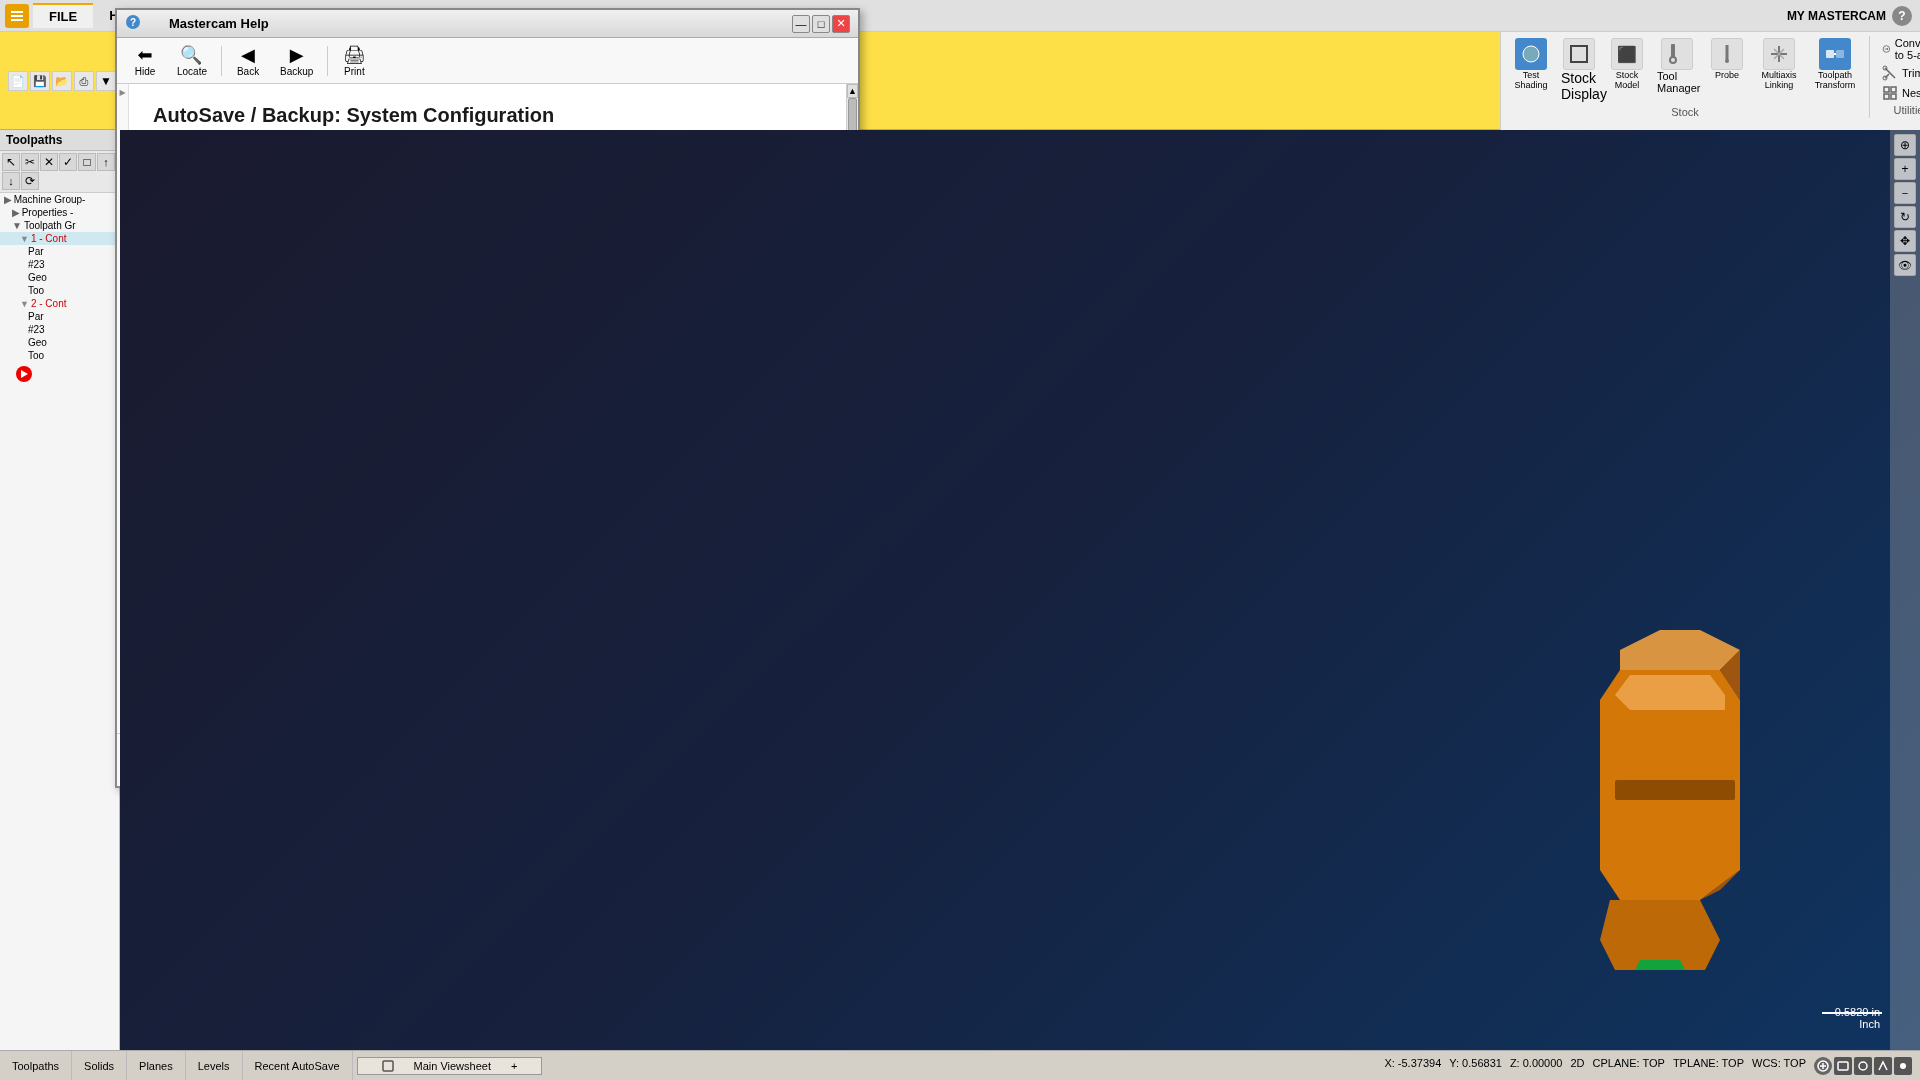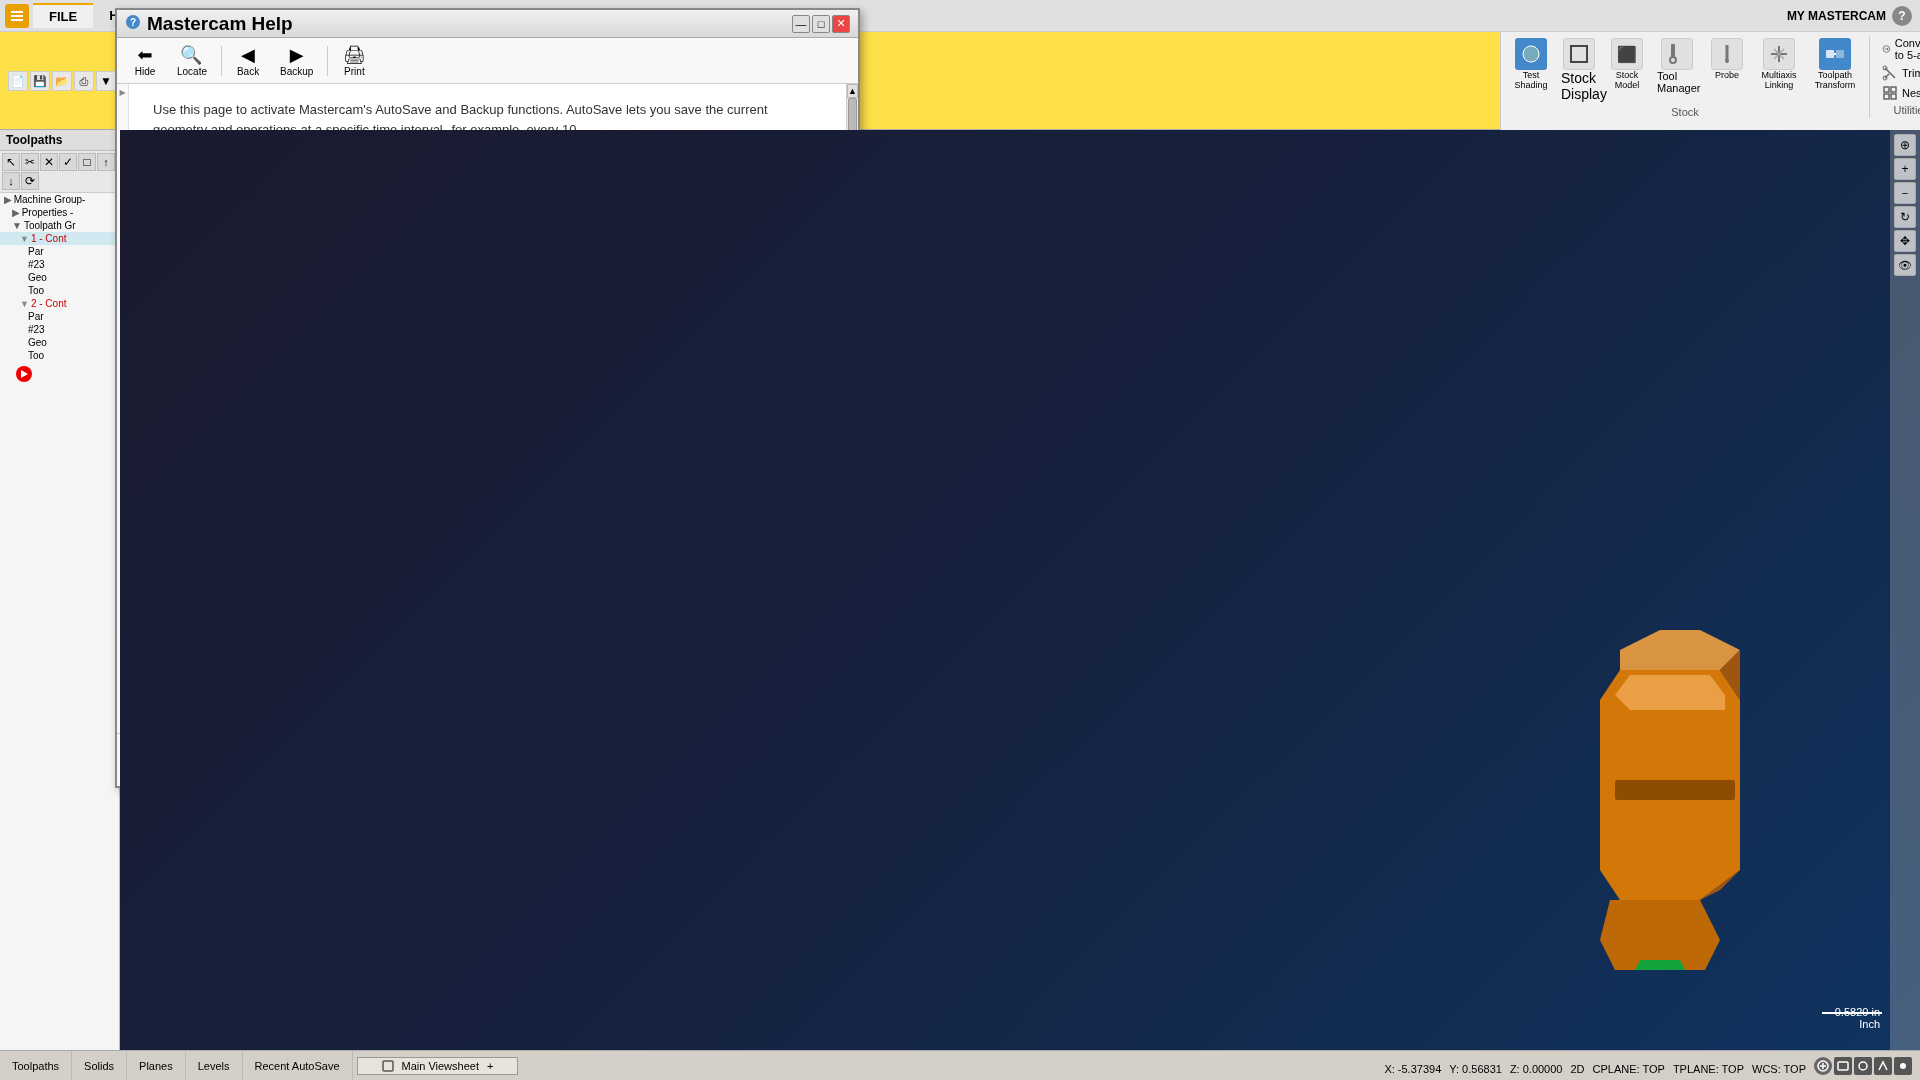--- a/index.html
+++ b/index.html
@@ -20,21 +20,21 @@
     
     .tree-panel { position: absolute; top: 130px; left: 0; width: 120px; bottom: 30px; background: #f5f5f5; border-right: 1px solid #bbb; overflow: hidden; display: flex; flex-direction: column; }
     .tree-header { font-size: 12px; font-weight: bold; padding: 3px 6px; background: #ddd; border-bottom: 1px solid #bbb; }
     .tree-content { flex: 1; overflow: auto; font-size: 11px; }
     .tree-item { padding: 1px 4px; display: flex; align-items: center; gap: 2px; cursor: pointer; white-space: nowrap; }
 
     
     .help-window { position: absolute; top: 8px; left: 115px; width: 745px; height: 780px; background: white; border: 2px solid #888; box-shadow: 3px 3px 8px rgba(0,0,0,0.3); display: flex; flex-direction: column; }
     .help-titlebar { display: flex; align-items: center; background: linear-gradient(to bottom, #f0f0f0, #d8d8d8); border-bottom: 1px solid #aaa; padding: 4px 8px; height: 28px; }
     .help-titlebar-icon { margin-right: 6px; font-size: 14px; }
-    .help-titlebar-text { flex: 1; font-size: 19px; font-weight: bold; }
+    .help-titlebar-text { flex: 1; font-size: 13px; font-weight: bold; margin-left: 22px; }
     .help-titlebar-buttons { display: flex; gap: 2px; }
     .help-titlebar-btn { width: 18px; height: 18px; display: flex; align-items: center; justify-content: center; font-size: 11px; cursor: pointer; border: 1px solid #888; background: #e0e0e0; border-radius: 2px; }
     .help-titlebar-btn.close { background: #e44; color: white; }
 
     .help-toolbar { display: flex; align-items: center; padding: 4px 8px; border-bottom: 1px solid #ccc; background: #f8f8f8; gap: 4px; }
     .help-toolbar-btn { display: flex; flex-direction: column; align-items: center; padding: 2px 8px; cursor: pointer; font-size: 11px; border-radius: 2px; min-width: 40px; }
     .help-toolbar-btn .btn-icon { font-size: 18px; }
     .help-toolbar-separator { width: 1px; height: 30px; background: #ccc; margin: 0 2px; }
 
     .help-content-area { display: flex; flex: 1; overflow: hidden; }
@@ -84,22 +84,22 @@
     .config-btn.help { color: #0066cc; background: #e8f0f8; font-size: 16px; font-weight: bold; }
 
     
     .viewport { position: absolute; top: 130px; left: 120px; right: 0; bottom: 30px; background: linear-gradient(135deg, #1a1a2e 0%, #16213e 50%, #0f3460 100%); overflow: hidden; }
     .viewport-content { position: relative; width: 100%; height: 100%; }
 
     
     .status-bar { position: absolute; bottom: 0; left: 0; right: 0; height: 30px; background: #d4d0c8; border-top: 1px solid #aaa; display: flex; align-items: center; font-size: 11px; }
     .status-tabs { display: flex; height: 100%; }
     .status-tab { padding: 4px 12px; cursor: pointer; border-right: 1px solid #bbb; display: flex; align-items: center; font-size: 11px; }
-    .status-viewsheet { display: flex; align-items: center; gap: 8px; padding: 2px 24px; border: 1px solid #999; margin-left: 4px; background: #e8e4dc; font-size: 11px; cursor: pointer; }
-    .status-coords { margin-left: auto; display: flex; align-items: flex-end; gap: 8px; padding-right: 8px; font-size: 11px; }
+    .status-viewsheet { display: flex; align-items: center; gap: 20px; padding: 2px 24px; border: 1px solid #999; margin-left: 4px; background: #e8e4dc; font-size: 11px; cursor: pointer; }
+    .status-coords { margin-left: auto; display: flex; align-items: flex-start; gap: 8px; padding-right: 8px; font-size: 11px; }
     .status-coord { display: flex; gap: 2px; }
     .status-icons { display: flex; align-items: center; gap: 2px; }
 
     
     strong { font-weight: bold; }
   </style>
 </head>
 <body>
 
 <div class="main-window">
@@ -361,20 +361,21 @@
         <span style="font-size:10px;">Print</span>
       </div>
     </div>
 
     <div class="help-content-area">
       <div style="width:12px;background:#f8f8f8;border-right:1px solid #e0e0e0;cursor:pointer;">
         <div style="font-size:8px;text-align:center;padding-top:4px;color:#888;">▶</div>
       </div>
 
       <div class="help-content">
+        <h1>AutoSave / Backup: System Configuration</h1>
 
         <p>Use this page to activate Mastercam's AutoSave and Backup functions. AutoSave lets you save the current geometry and operations at a specific time interval--for example, every 10</p>
         <p>When you save an mcam file with <strong>Mastercam backup files</strong> active, Mastercam creates a backup using the values specified in the options.</p>
 
         <div class="section-toggle">
           <span class="arrow">▼</span>
           <span class="section-title-red">Backup example</span>
         </div>
 
         <div class="backup-example">

